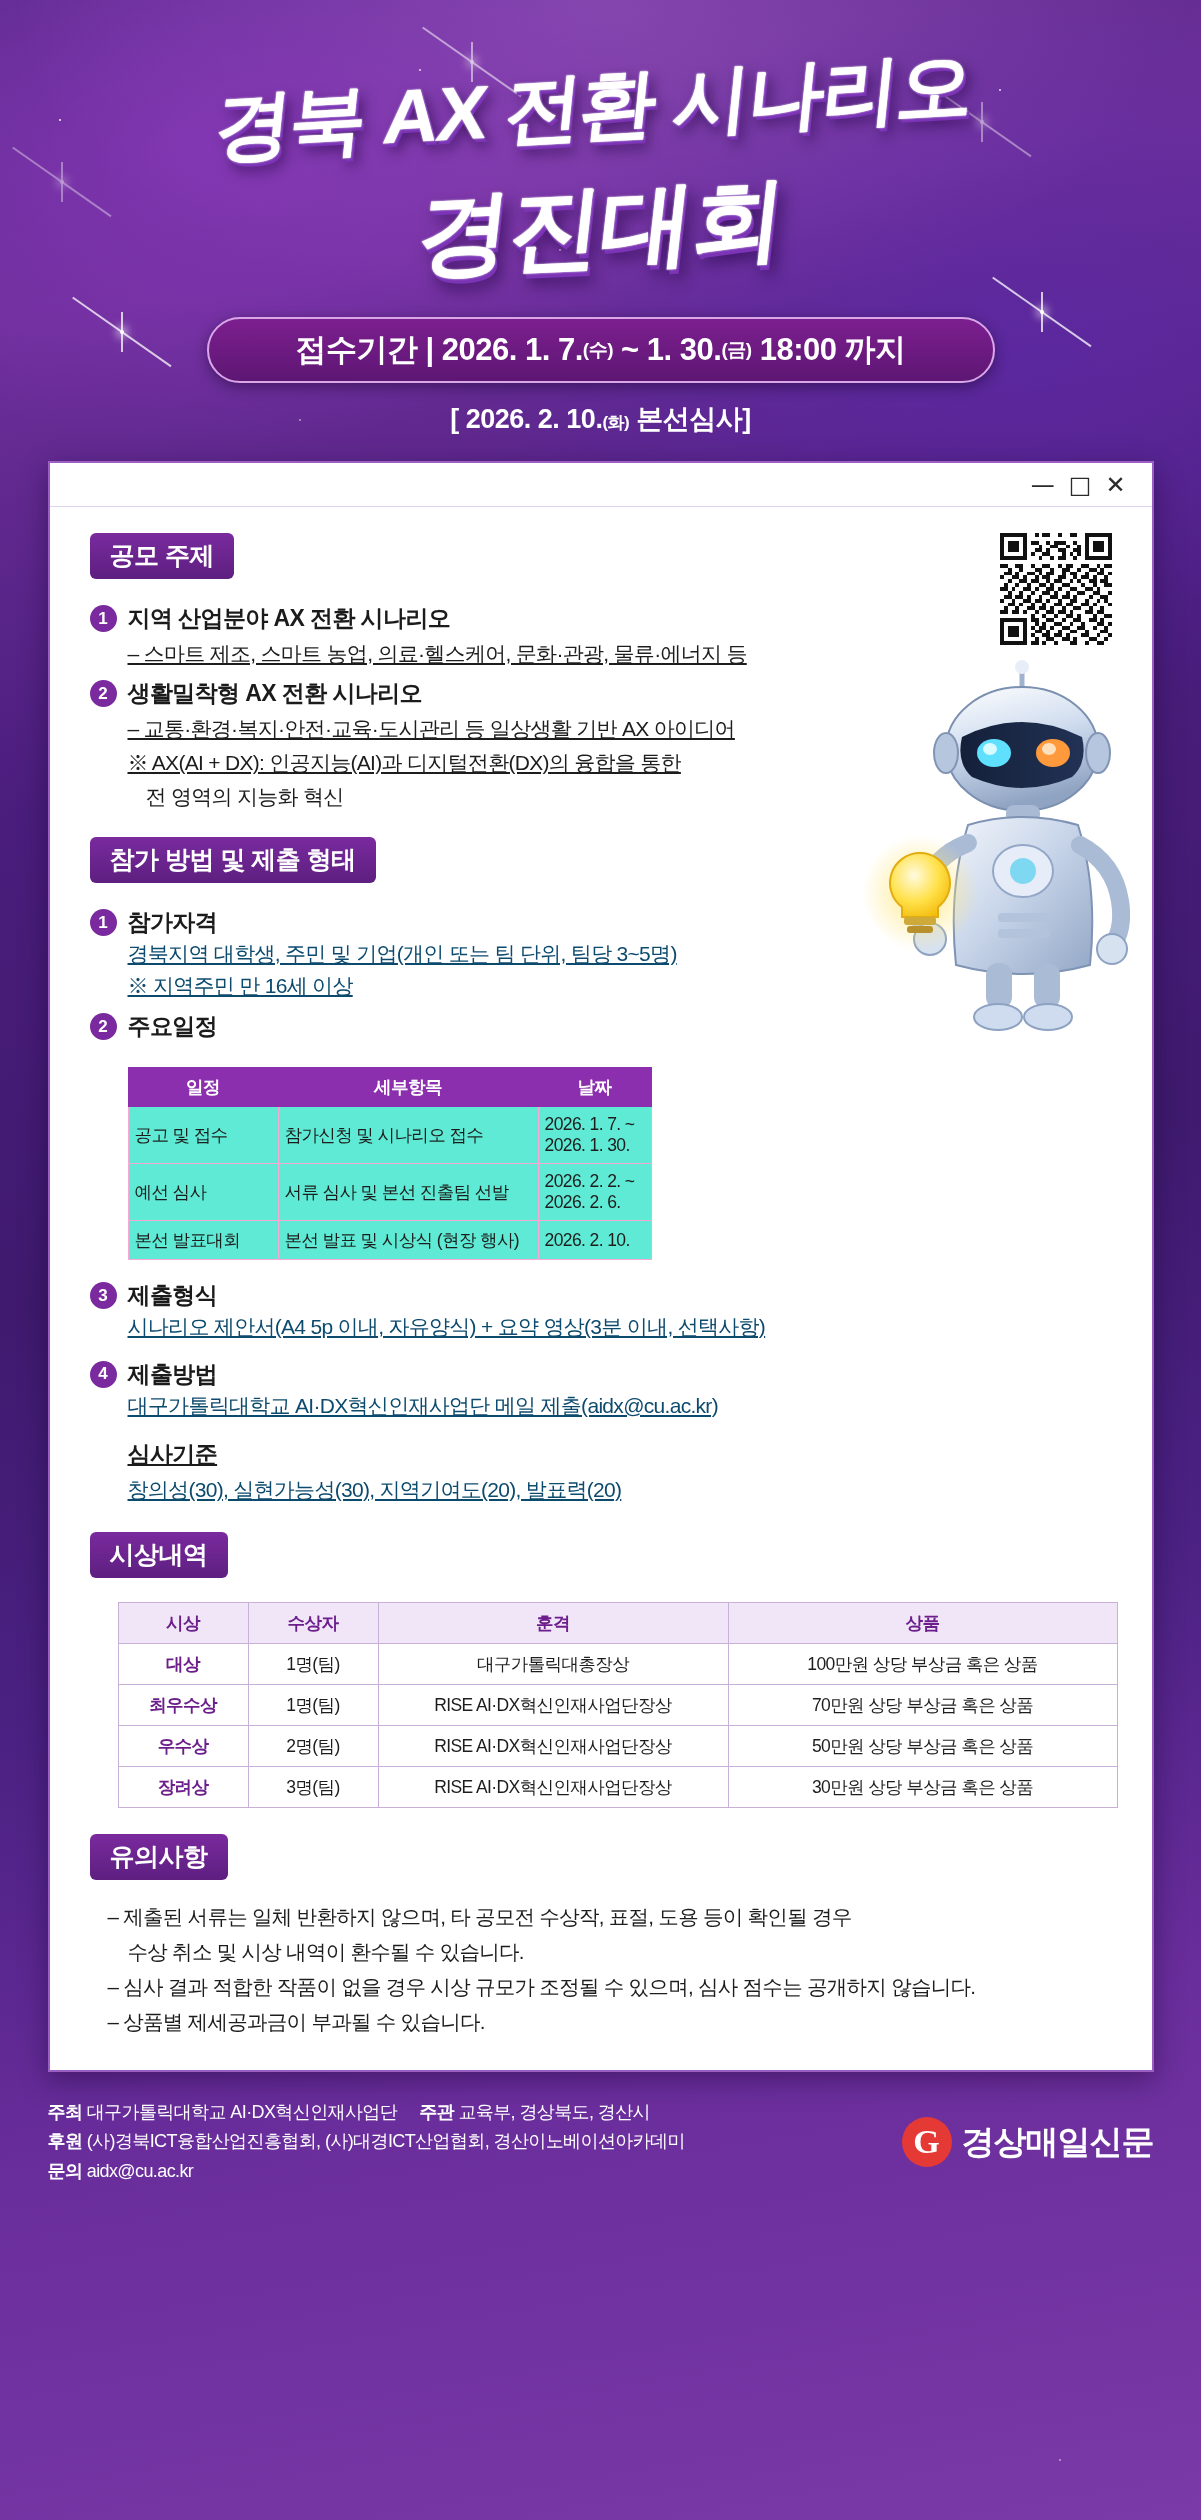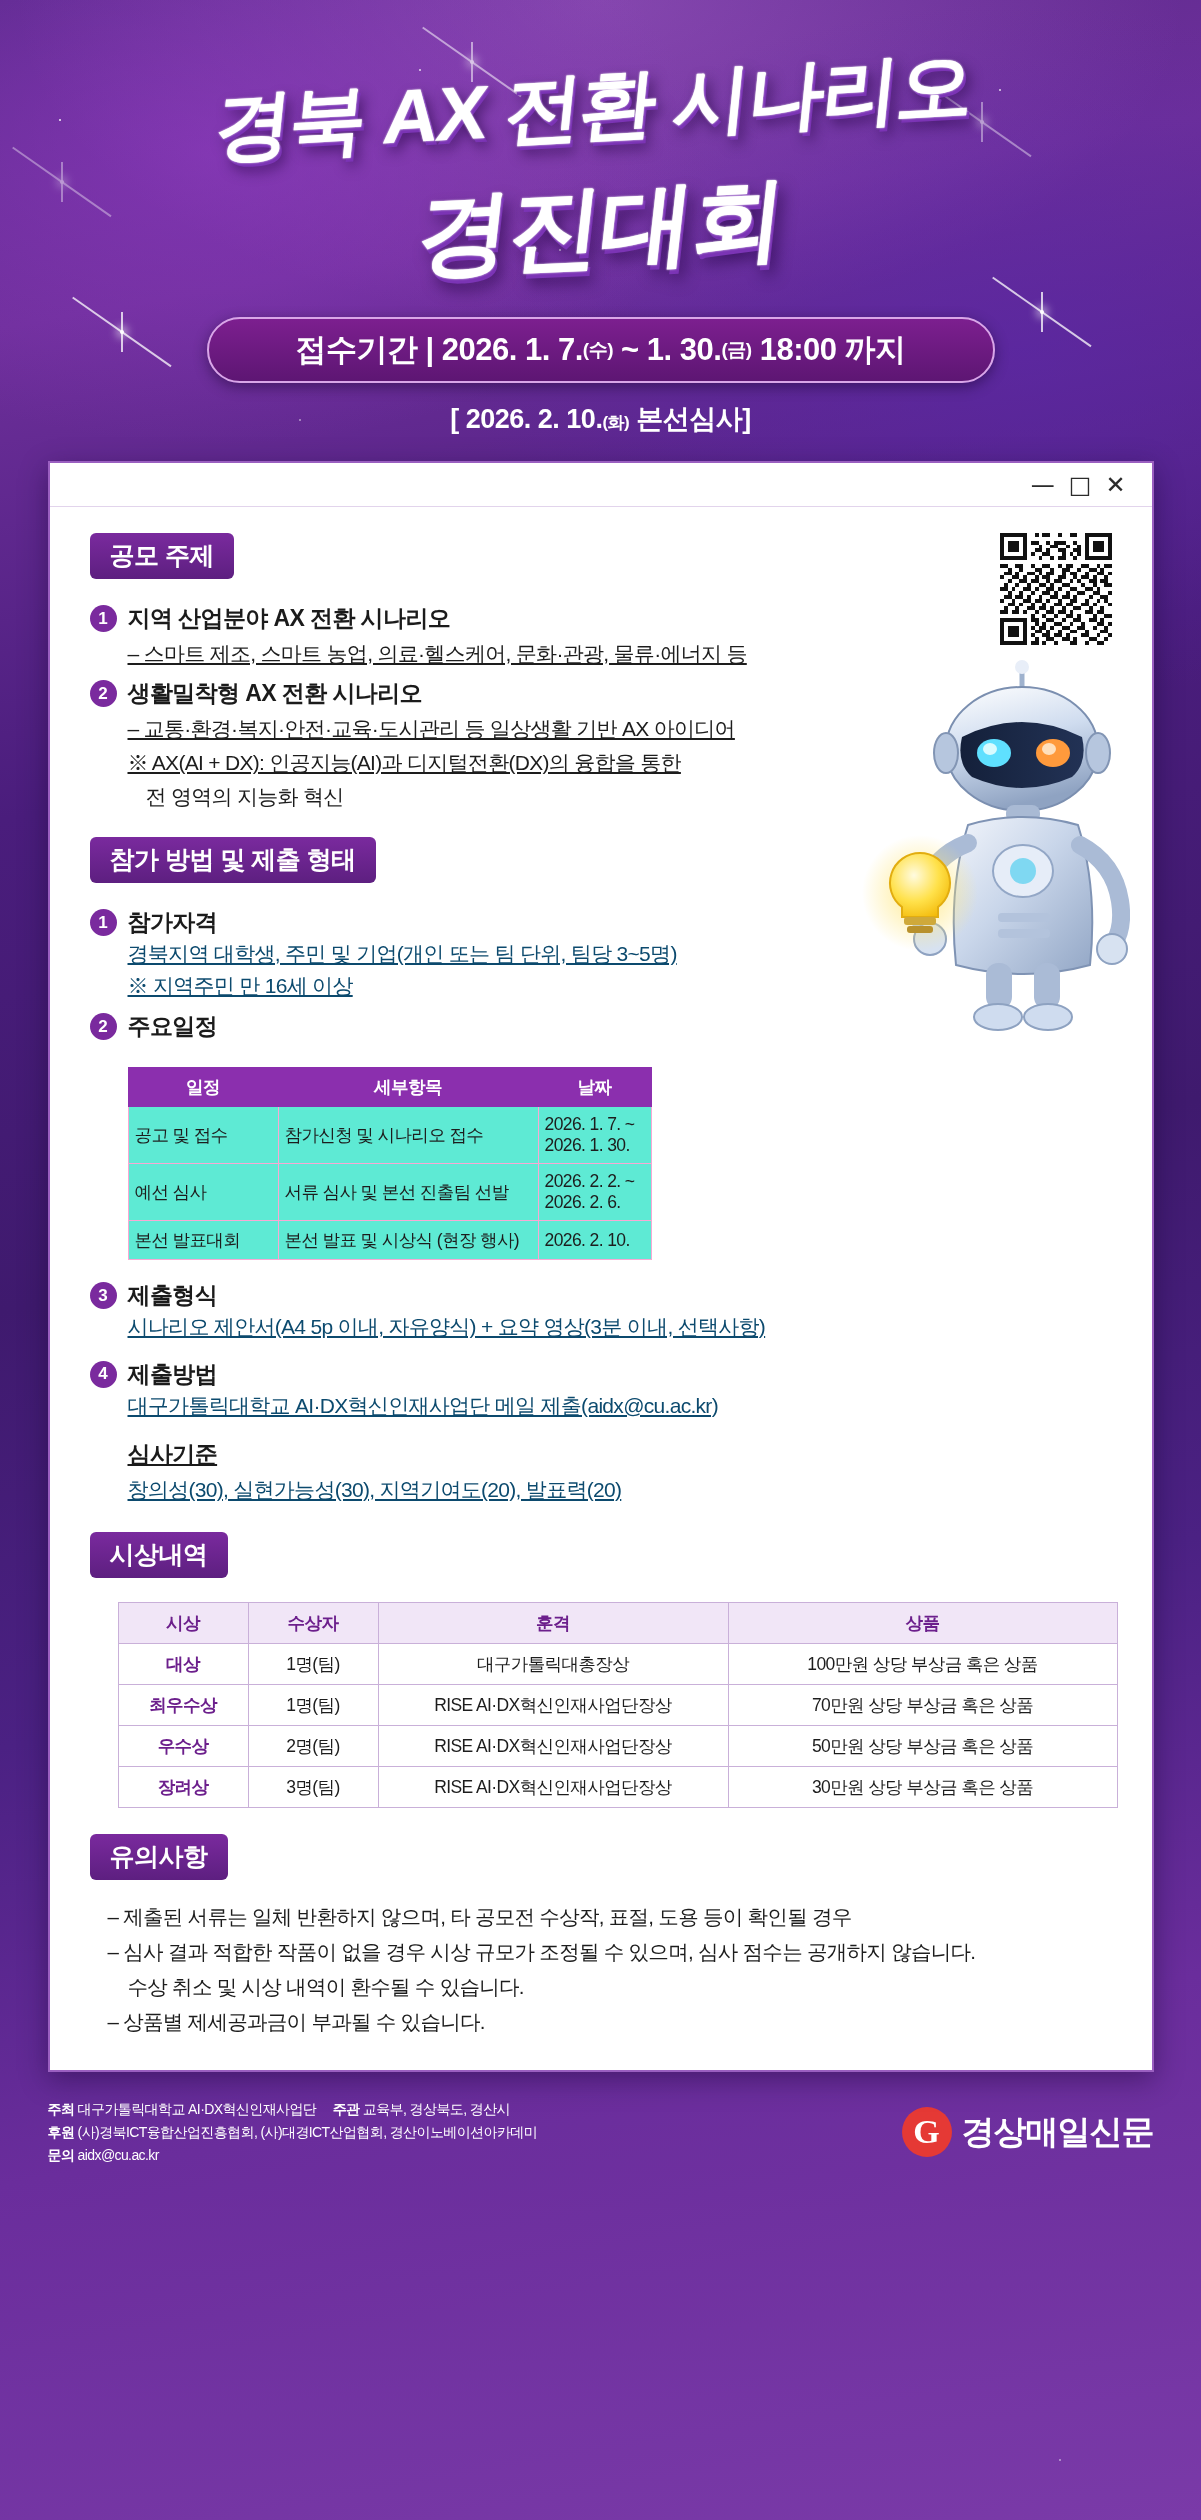--- a/index.html
+++ b/index.html
@@ -255,21 +255,21 @@
   .footer {
     position: relative;
     z-index: 3;
     margin: 26px auto 0;
     width: 1106px;
     display: flex;
     align-items: center;
     justify-content: space-between;
     color: #ffffff;
   }
-  .footer-left { font-size: 14px; line-height: 1.65; letter-spacing: -0.6px; }
+  .footer-left { font-size: 18px; line-height: 1.65; letter-spacing: -0.6px; }
   .footer-left .lbl { font-weight: bold; }
   .brand { display: flex; align-items: center; gap: 10px; }
   .brand-mark {
     width: 50px; height: 50px; border-radius: 50%;
     background: #e53935;
     color: #fff; font-size: 34px; font-weight: bold;
     display: flex; align-items: center; justify-content: center;
     font-family: "Liberation Serif", serif;
   }
   .brand-name { font-size: 33px; font-weight: bold; letter-spacing: -1px; color: #fff; }
@@ -709,22 +709,22 @@
             <td>RISE AI·DX혁신인재사업단장상</td>
             <td>30만원 상당 부상금 혹은 상품</td>
           </tr>
         </tbody>
       </table>
 
       
       <div class="sec-head mt">유의사항</div>
       <div class="notice-list">
         <div class="dash-line">– 제출된 서류는 일체 반환하지 않으며, 타 공모전 수상작, 표절, 도용 등이 확인될 경우</div>
+        <div class="dash-line" style="margin-left:20px">수상 취소 및 시상 내역이 환수될 수 있습니다.</div>
         <div class="dash-line">– 심사 결과 적합한 작품이 없을 경우 시상 규모가 조정될 수 있으며, 심사 점수는 공개하지 않습니다.</div>
-        <div class="dash-line" style="margin-left:20px">수상 취소 및 시상 내역이 환수될 수 있습니다.</div>
         <div class="dash-line">– 상품별 제세공과금이 부과될 수 있습니다.</div>
       </div>
 
     </div>
   </div>
 
   <div class="footer">
     <div class="footer-left">
       <div>
         <span class="lbl">주최</span>

